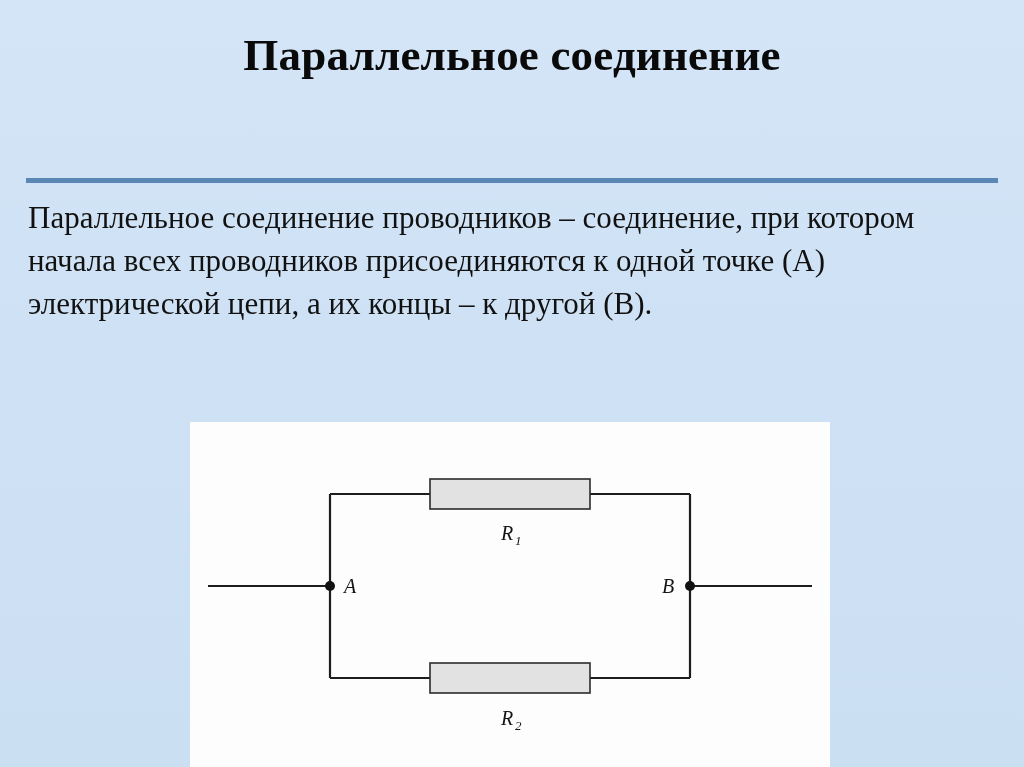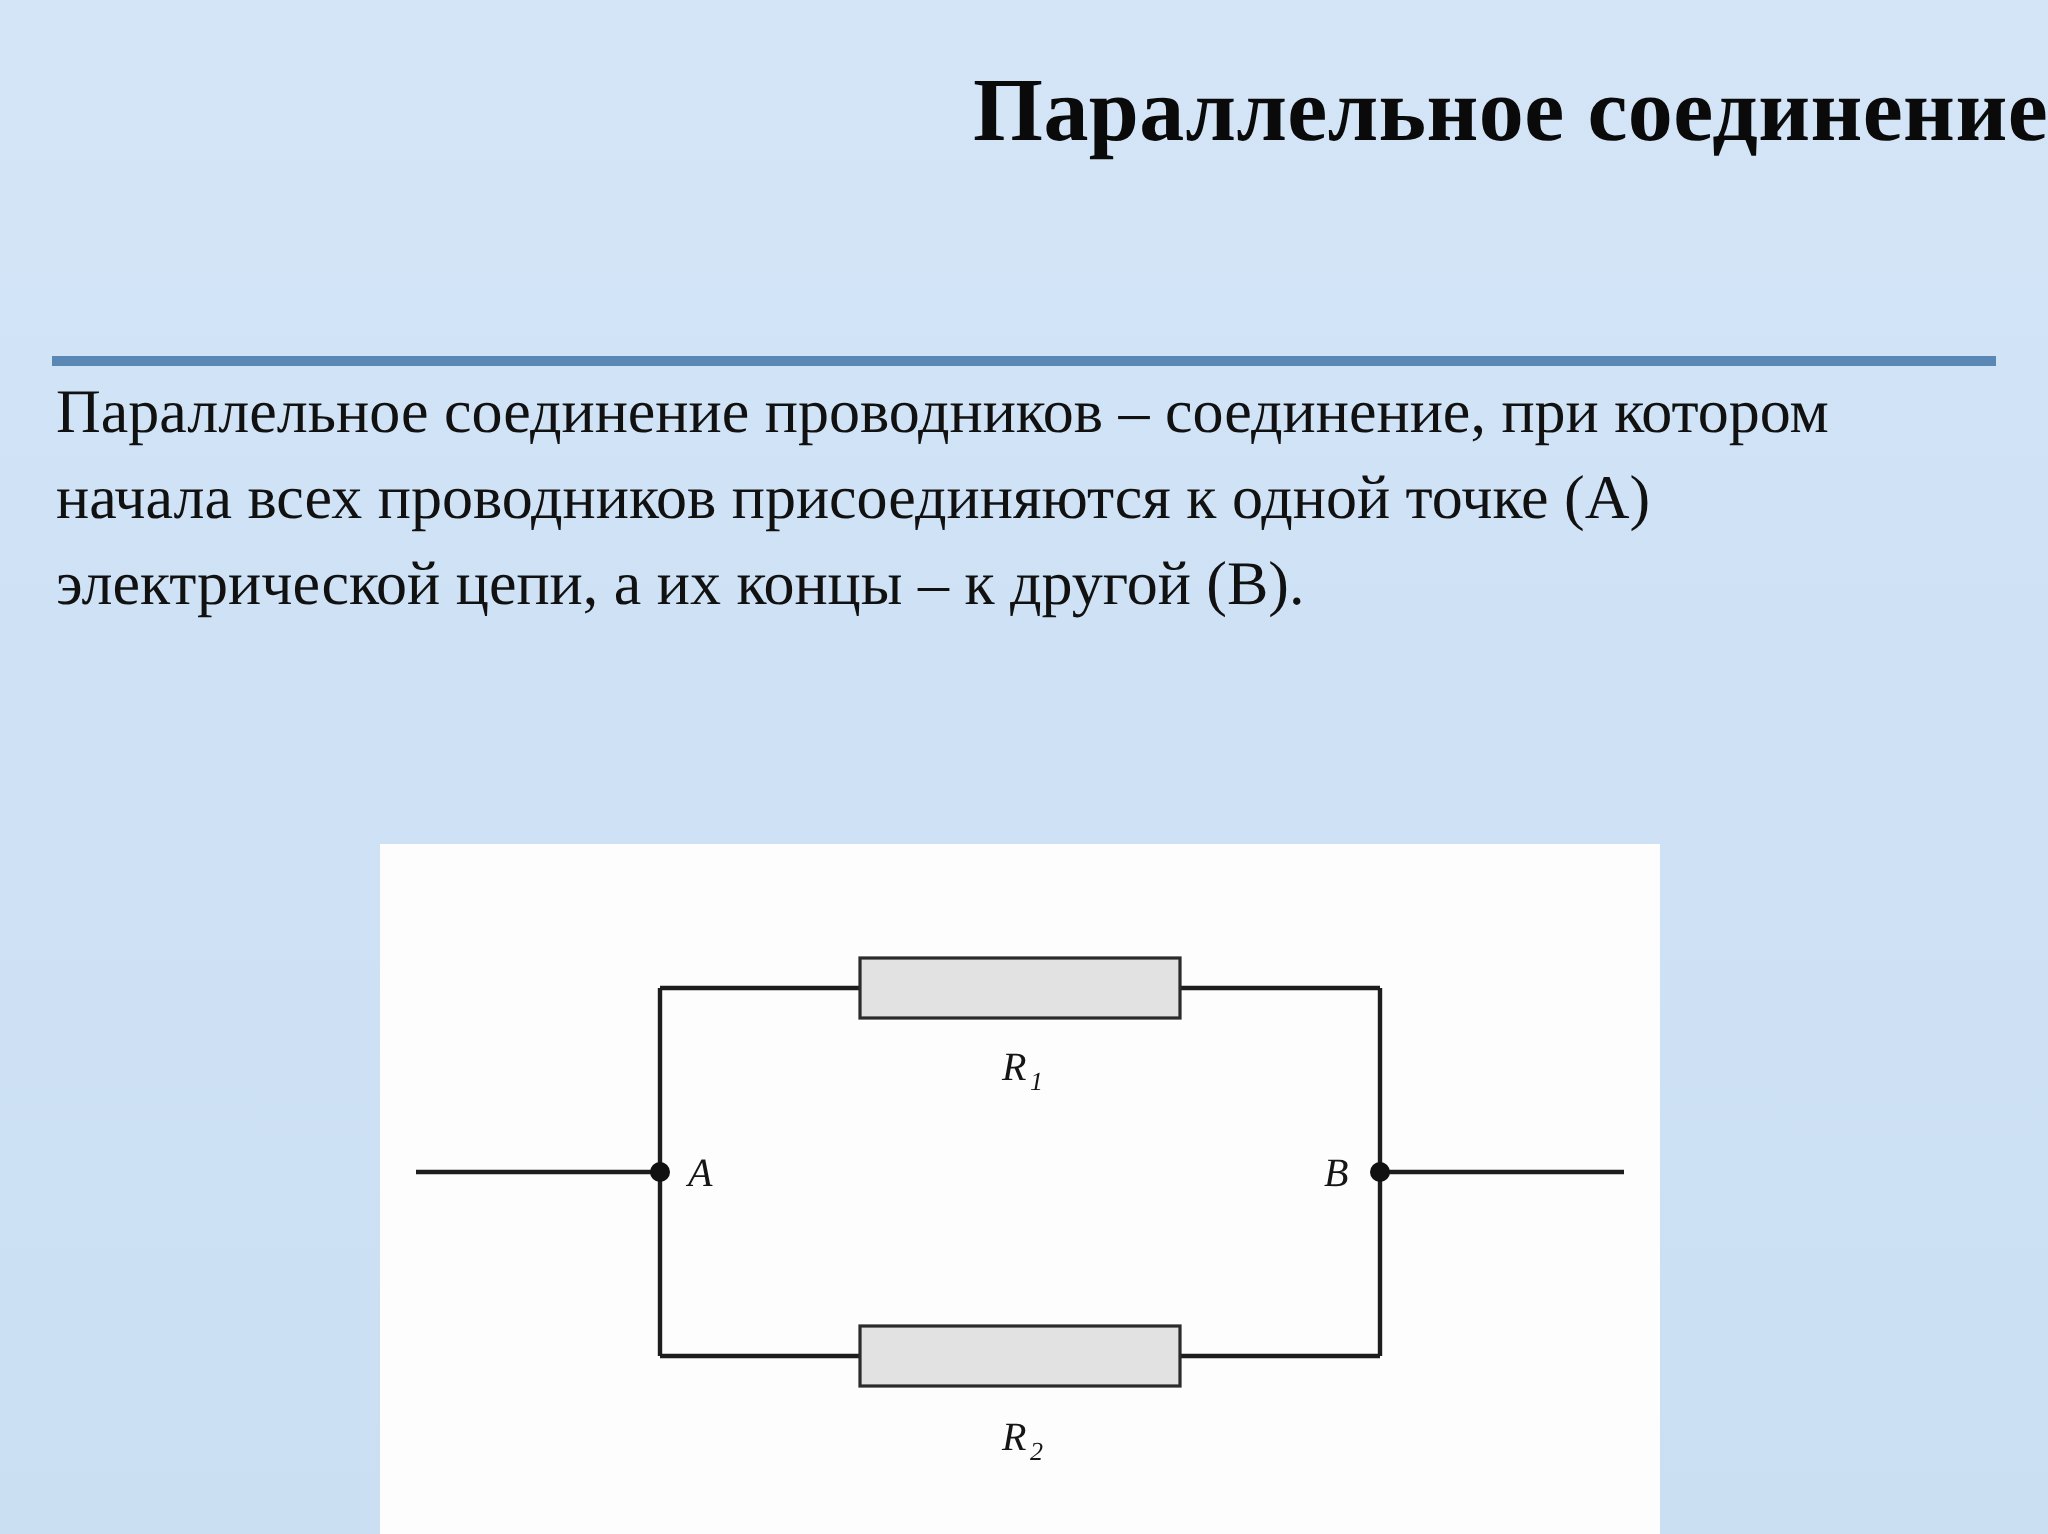--- a/index.html
+++ b/index.html
@@ -19,21 +19,21 @@
     position: absolute;
     inset: 0;
     background: linear-gradient(180deg, #d4e5f7 0%, #cfe2f5 40%, #cbdff3 100%);
   }
 
   .title-block {
     position: absolute;
     left: 0;
     top: 26px;
     width: 1024px;
-    text-align: right;
+    text-align: center;
   }
 
   .title-line {
     font-family: "Liberation Serif", serif;
     font-weight: bold;
     font-size: 45px;
     line-height: 58px;
     color: #0a0a0a;
     letter-spacing: 0.2px;
   }
@@ -43,21 +43,21 @@
     left: 26px;
     top: 178px;
     width: 972px;
     height: 5px;
     background: #5b87b5;
   }
 
   .body-text {
     position: absolute;
     left: 28px;
-    top: 184px;
+    top: 196px;
     width: 962px;
     font-family: "Liberation Serif", serif;
     font-size: 31px;
     line-height: 43px;
     color: #111111;
   }
 
   .figure {
     position: absolute;
     left: 190px;

